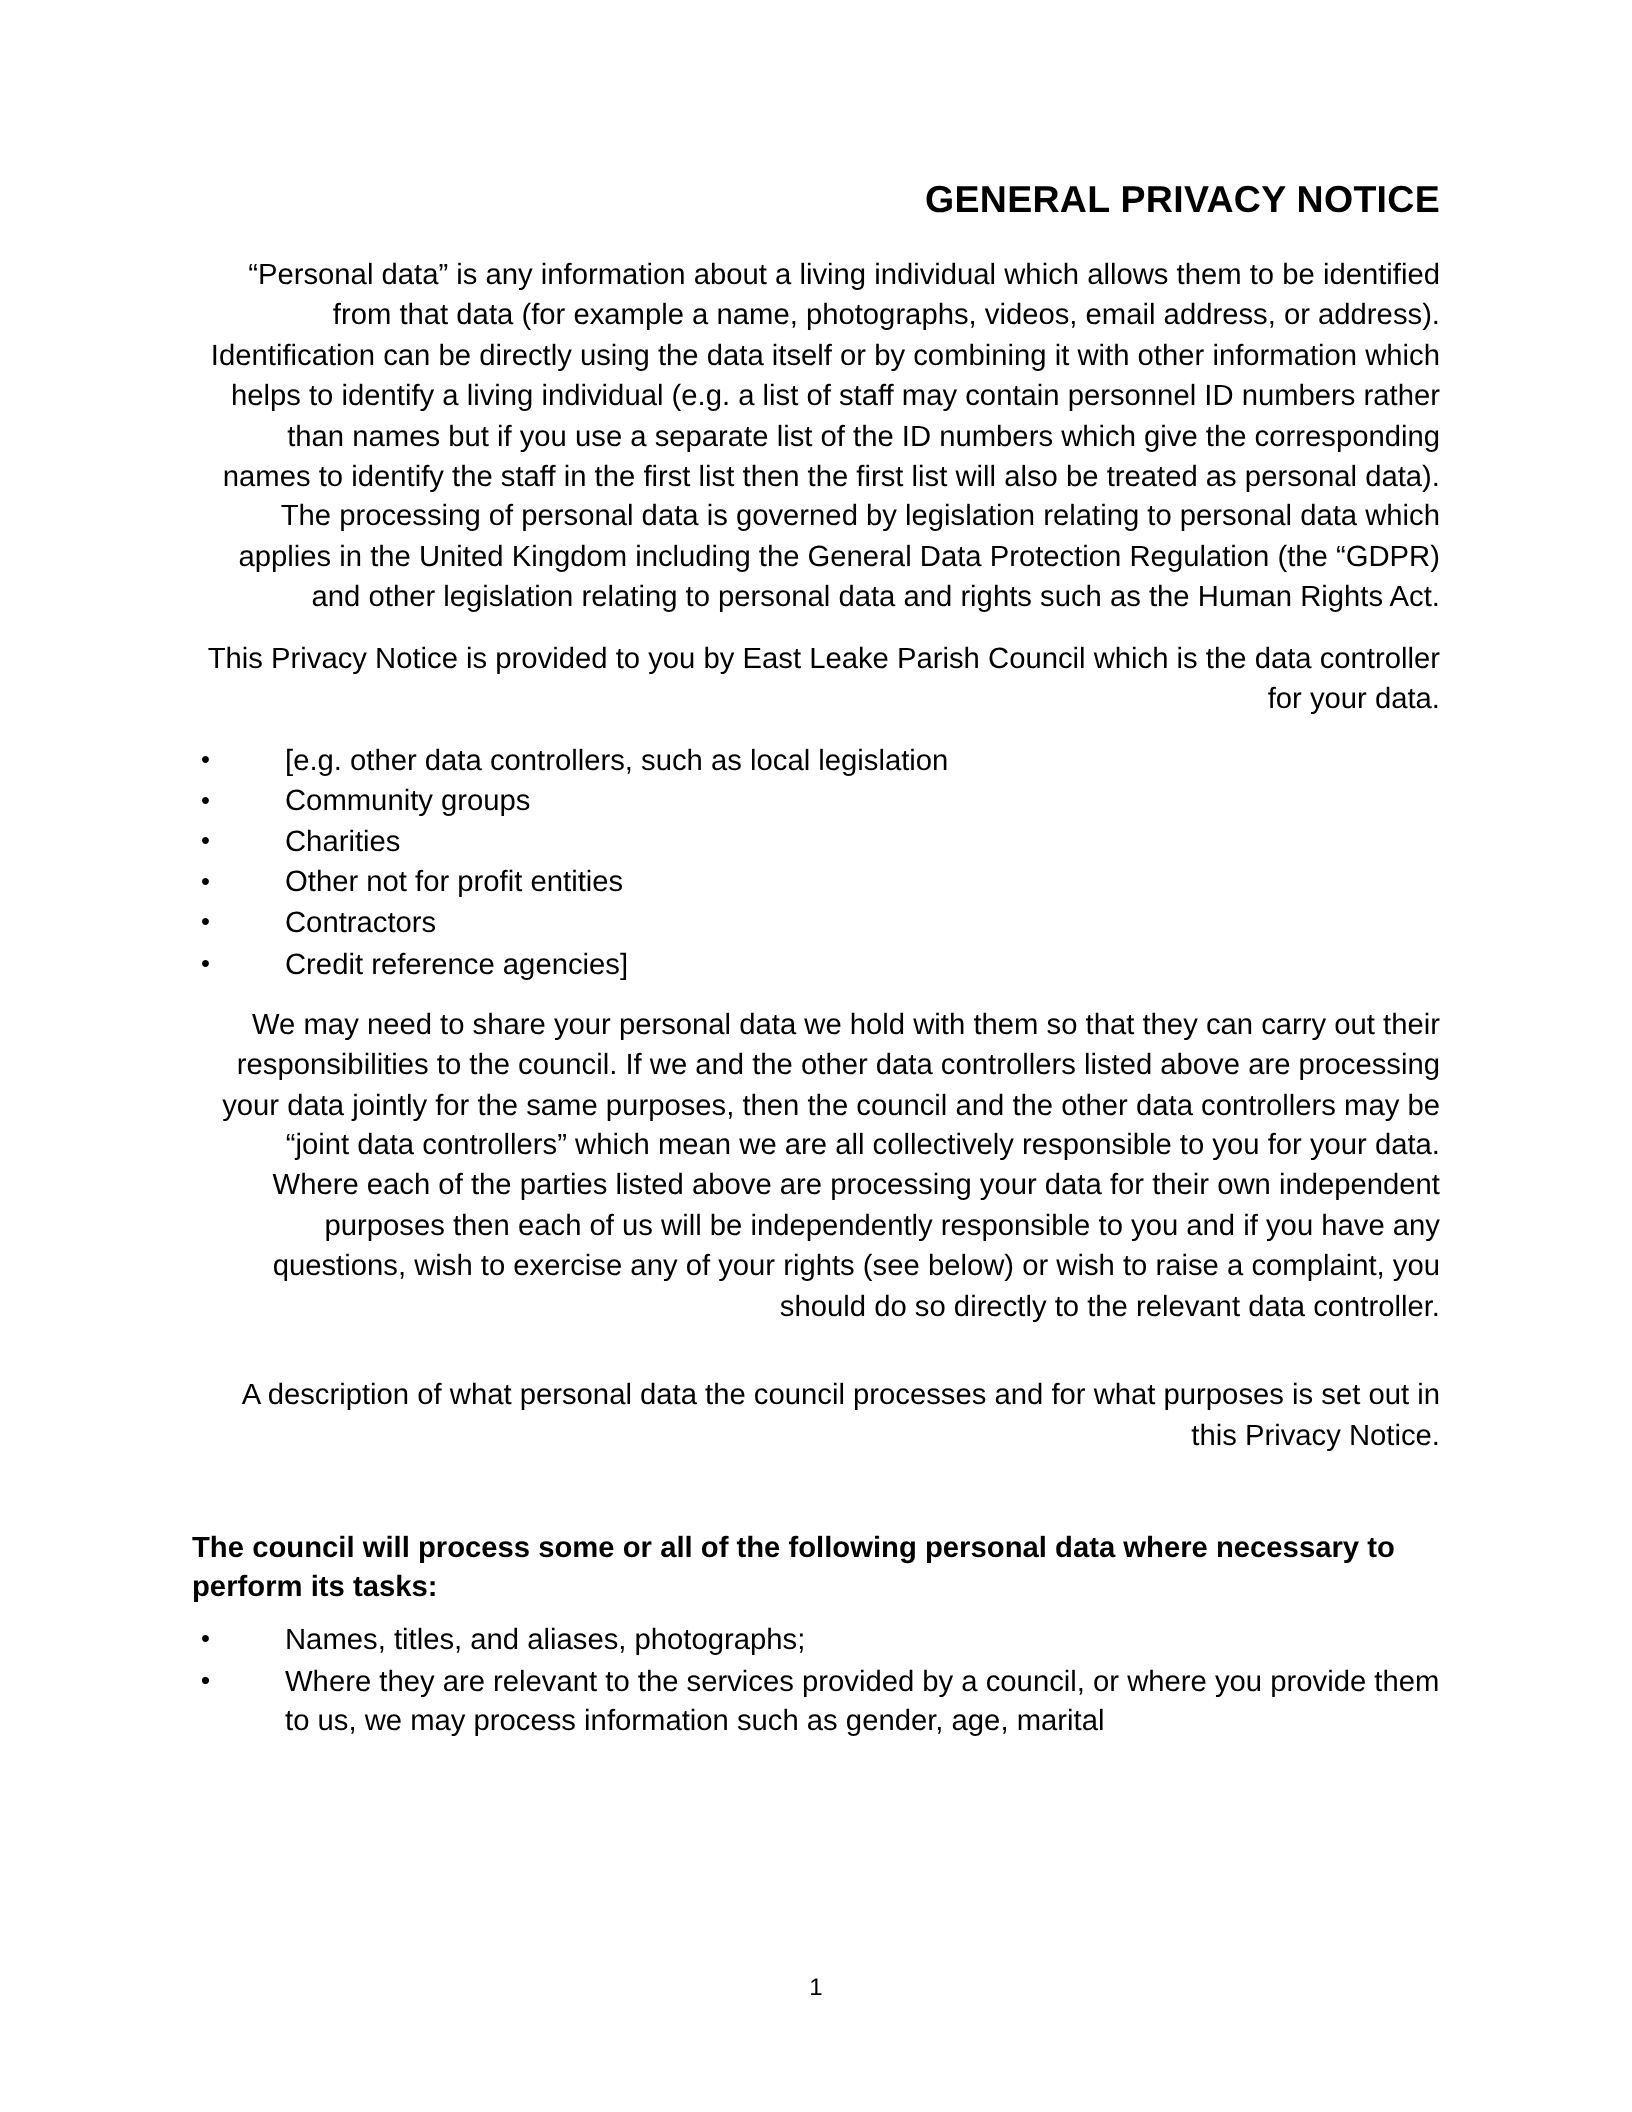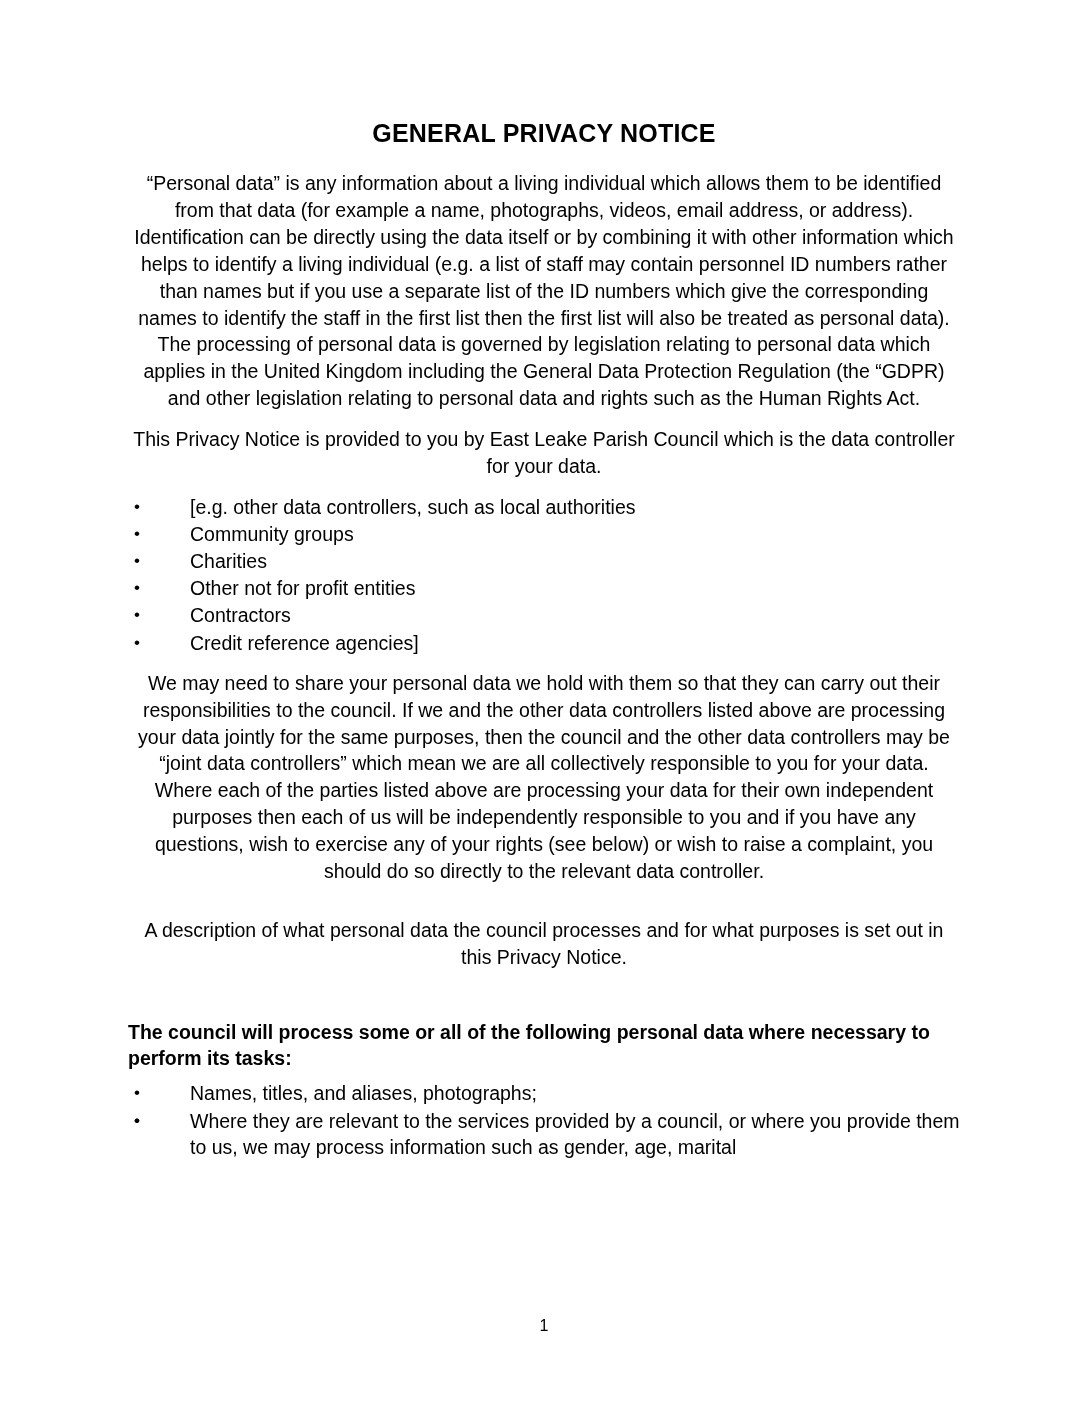--- a/index.html
+++ b/index.html
@@ -14,38 +14,38 @@
   .page {
     position: relative;
     width: 1088px;
     height: 1408px;
     margin: 0 auto;
     background: #ffffff;
     box-sizing: border-box;
     padding: 118px 128px 0 128px;
   }
   .doc-title {
-    text-align: center;
+    text-align: right;
     font-size: 25px;
     font-weight: bold;
     letter-spacing: 0.2px;
     margin: 0 0 22px 0;
     line-height: 1.2;
   }
   .heading {
     font-size: 19.5px;
     font-weight: bold;
     line-height: 1.35;
     margin: 0 0 9px 0;
   }
   .para {
     font-size: 19.5px;
     line-height: 1.38;
     margin: 0 0 14px 0;
-    text-align: center;
+    text-align: right;
   }
   ul.bullets {
     list-style: none;
     margin: 0 0 14px 0;
     padding: 0;
   }
   ul.bullets li {
     font-size: 19.5px;
     line-height: 1.34;
     position: relative;
@@ -76,21 +76,21 @@
 
 <div class="page">
 
   <h1 class="doc-title">GENERAL PRIVACY NOTICE</h1>
 
   <p class="para">“Personal data” is any information about a living individual which allows them to be identified from that data (for example a name, photographs, videos, email address, or address).  Identification can be directly using the data itself or by combining it with other information which helps to identify a living individual (e.g. a list of staff may contain personnel ID numbers rather than names but if you use a separate list of the ID numbers which give the corresponding names to identify the staff in the first list then the first list will also be treated as personal data).  The processing of personal data is governed by legislation relating to personal data which applies in the United Kingdom including the General Data Protection Regulation (the “GDPR) and other legislation relating to personal data and rights such as the Human Rights Act.</p>
 
   <p class="para">This Privacy Notice is provided to you by East Leake Parish Council which is the data controller for your data.</p>
 
   <ul class="bullets">
-    <li><span class="bullet-dot">•</span><span>[e.g. other data controllers, such as local authorities</span></li>
+    <li><span class="bullet-dot">•</span><span>[e.g. other data controllers, such as local legislation</span></li>
     <li><span class="bullet-dot">•</span><span>Community groups</span></li>
     <li><span class="bullet-dot">•</span><span>Charities</span></li>
     <li><span class="bullet-dot">•</span><span>Other not for profit entities</span></li>
     <li><span class="bullet-dot">•</span><span>Contractors</span></li>
     <li><span class="bullet-dot">•</span><span>Credit reference agencies]</span></li>
   </ul>
 
   <p class="para">We may need to share your personal data we hold with them so that they can carry out their responsibilities to the council.  If we and the other data controllers listed above are processing your data jointly for the same purposes, then the council and the other data controllers may be “joint data controllers” which mean we are all collectively responsible to you for your data. Where each of the parties listed above are processing your data for their own independent purposes then each of us will be independently responsible to you and if you have any questions, wish to exercise any of your rights (see below) or wish to raise a complaint, you should do so directly to the relevant data controller.</p>
 
   <div class="gap-sm"></div>

